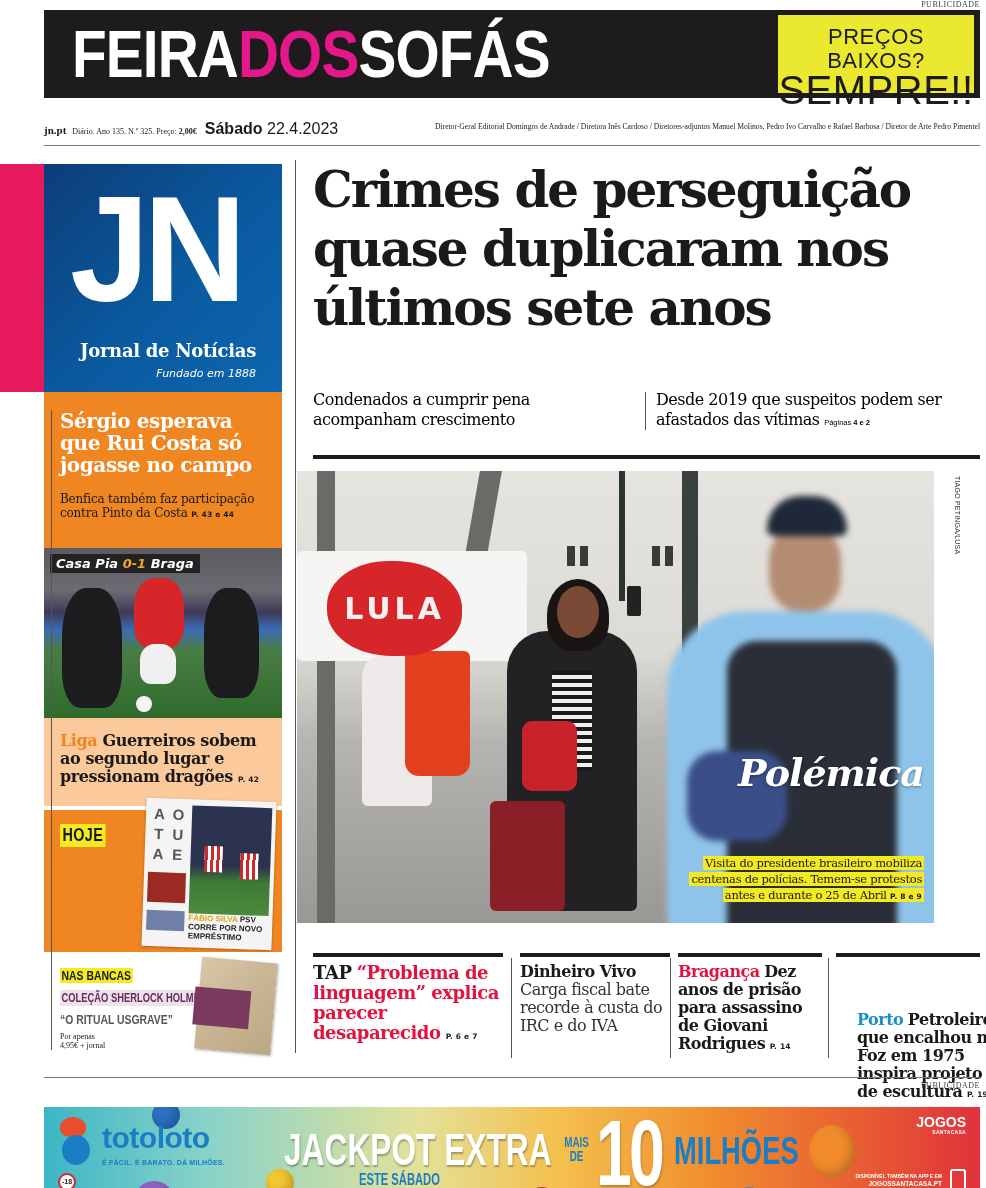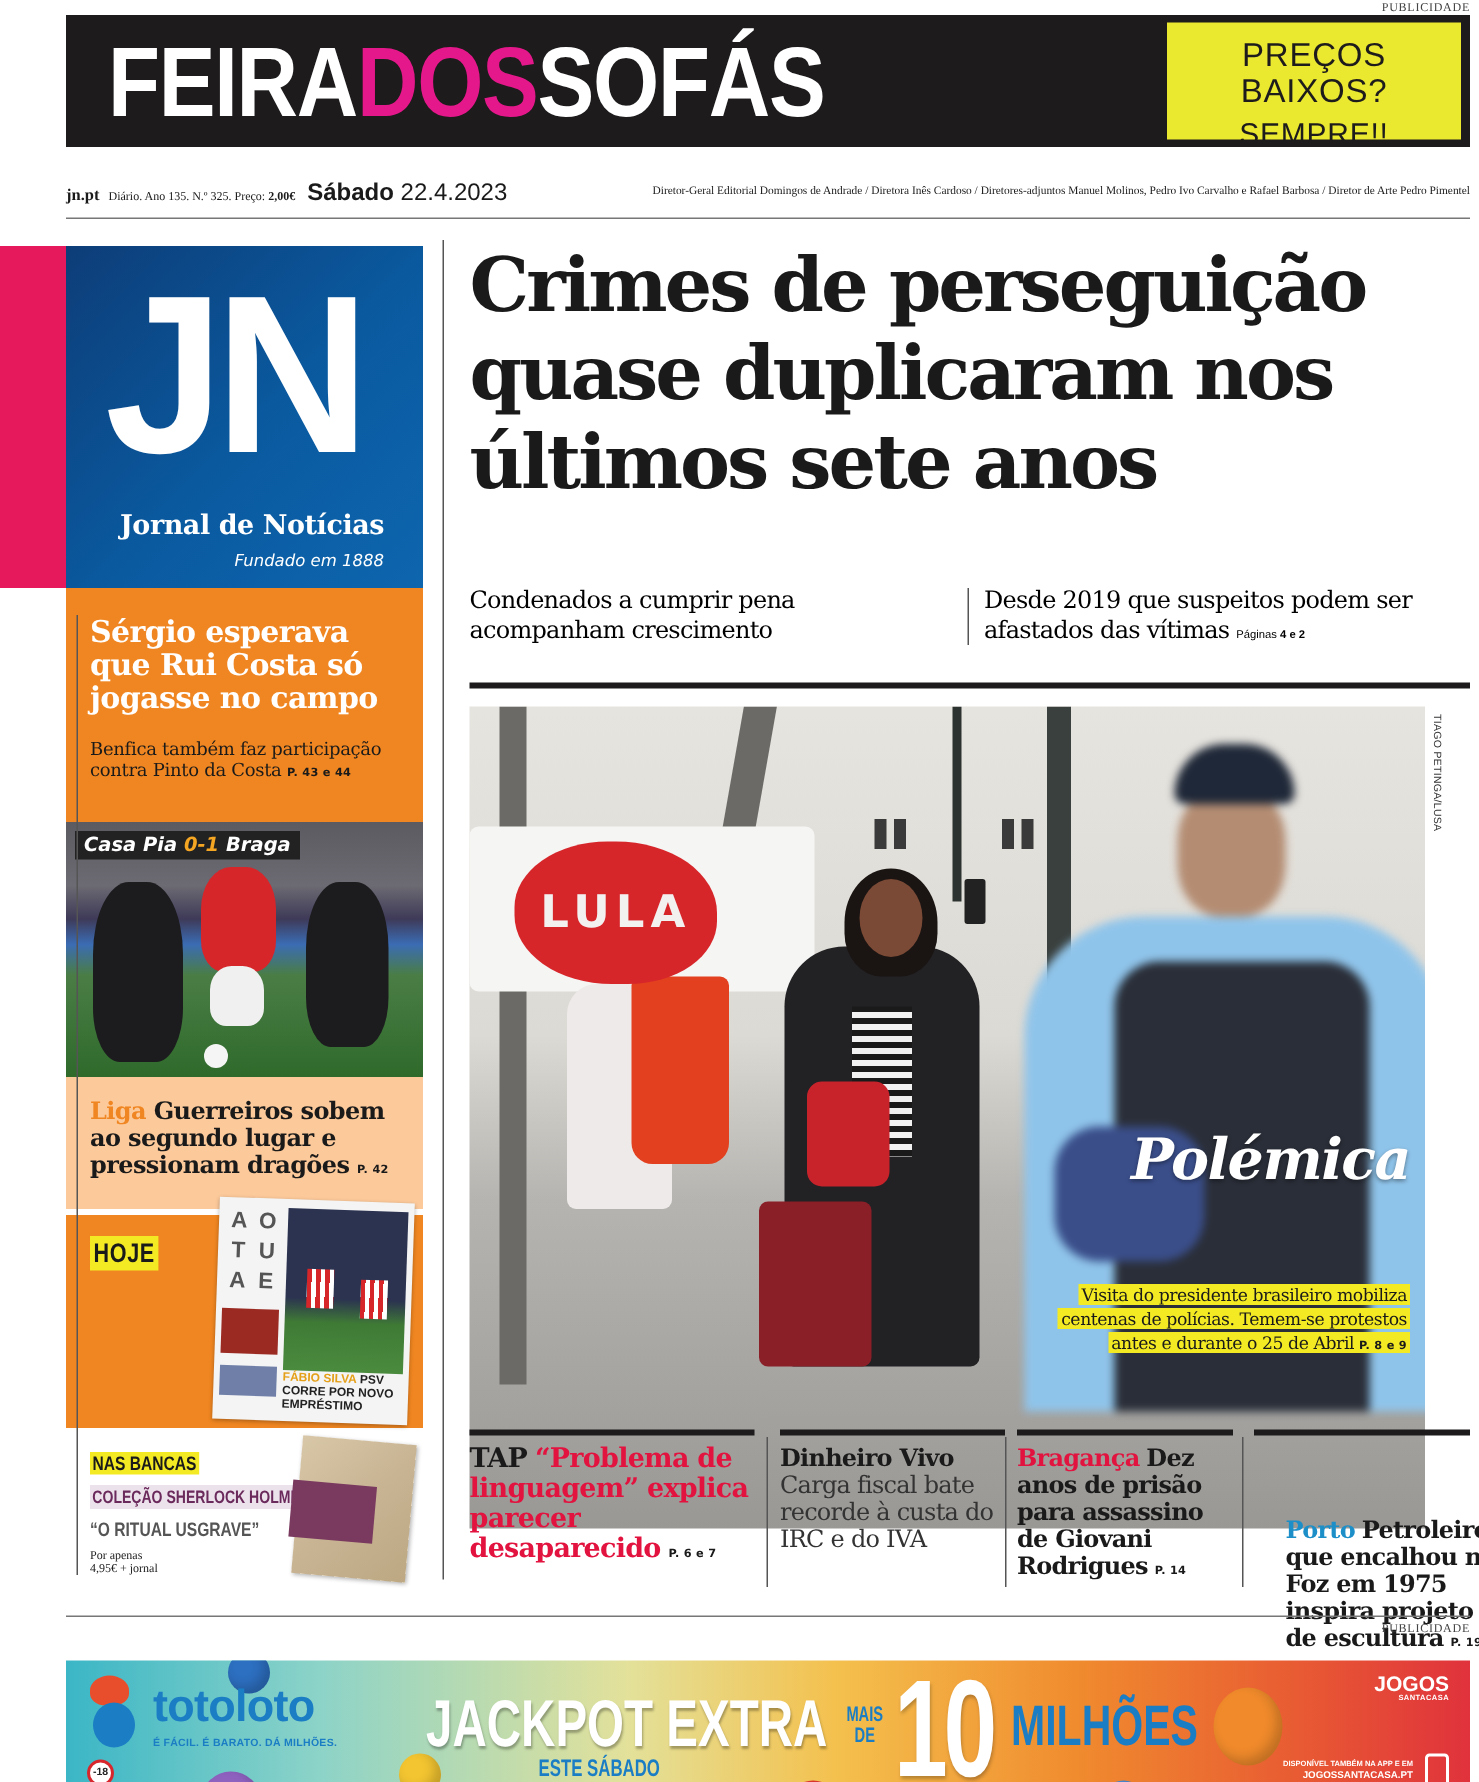--- a/index.html
+++ b/index.html
@@ -9,21 +9,21 @@
   .abs { position: absolute; }
 
   
   .pub-label { font-family: "Liberation Serif", serif; font-size: 8px; color: #444; letter-spacing: 0.5px; }
   .ad-top { left: 44px; top: 10px; width: 936px; height: 88px; background: #1d1b1c; }
   .ad-top .brand { position: absolute; left: 28px; top: 8px; font-family: "Liberation Sans", sans-serif; font-weight: 700; font-size: 66px; line-height: 72px; letter-spacing: -1px; transform: scaleX(0.86); transform-origin: left center; white-space: nowrap; }
   .ad-top .brand .w { color: #ffffff; }
   .ad-top .brand .p { color: #e5188b; }
   .ad-top .yellow { position: absolute; right: 6px; top: 5px; width: 196px; height: 78px; background: #ebe830; text-align: center; font-family: "Liberation Sans", sans-serif; color: #1d1b1c; padding-top: 10px; }
   .ad-top .yellow .l1 { font-size: 22px; line-height: 24px; letter-spacing: 0.5px; }
-  .ad-top .yellow .l2 { font-size: 20px; line-height: 34px; letter-spacing: 0.5px; }
+  .ad-top .yellow .l2 { font-size: 40px; line-height: 34px; letter-spacing: 0.5px; }
 
   
   .infoline { left: 44px; top: 120px; width: 936px; height: 18px; font-family: "Liberation Serif", serif; font-size: 8px; white-space: nowrap; }
   .infoline .site { font-weight: 700; font-size: 11px; margin-right: 4px; }
   .infoline .price { font-weight: 700; }
   .infoline .date { font-family: "Liberation Sans", sans-serif; font-size: 16px; margin: 0 4px 0 6px; }
   .infoline .date b { font-weight: 700; }
   .infoline .staff { position: absolute; right: 0; top: 2px; font-size: 7.6px; }
   .rule-top { left: 44px; top: 145px; width: 936px; height: 1px; background: #777; }
 
@@ -73,21 +73,21 @@
   .main-hl { left: 313px; top: 160px; width: 672px; font-family: "DejaVu Serif", serif; font-weight: 700; font-size: 50px; line-height: 59px; letter-spacing: -2px; color: #1a1a1a; }
   .deck { top: 390px; font-family: "DejaVu Serif", serif; font-size: 16px; line-height: 20px; letter-spacing: -0.5px; color: #000000; }
   .deck-left { left: 313px; width: 320px; }
   .deck-right { left: 656px; width: 320px; }
   .deck-divider { left: 645px; top: 392px; width: 1px; height: 38px; background: #555; }
   .deck-right .pg { font-family: "Liberation Sans", sans-serif; font-size: 7.5px; letter-spacing: 0; }
   .deck-right .pg b { font-weight: 700; }
 
   
   .photo-rule { left: 313px; top: 455px; width: 667px; height: 4px; background: #1d1b1c; }
-  .main-photo { left: 313px; top: 471px; width: 637px; height: 548px; overflow: hidden; background: linear-gradient(180deg, #e6e4df 0%, #dcdad4 40%, #b5b4b0 60%, #9a9895 100%); }
+  .main-photo { left: 297px; top: 471px; width: 637px; height: 452px; overflow: hidden; background: linear-gradient(180deg, #e6e4df 0%, #dcdad4 40%, #b5b4b0 60%, #9a9895 100%); }
   .credit { left: 954px; top: 476px; font-family: "Liberation Sans", sans-serif; font-size: 7px; color: #333; writing-mode: vertical-rl; letter-spacing: 0.2px; }
 
   .tree { position: absolute; background: #6b6a66; }
   .building-win { position: absolute; background: #3a3a3a; }
   .van { position: absolute; left: 0; top: 80px; width: 230px; height: 110px; background: #f5f5f4; border-radius: 6px; }
   .lula-sign { position: absolute; left: 30px; top: 90px; width: 135px; height: 95px; background: #d7262a; border-radius: 46% 50% 44% 48%; display: flex; align-items: center; justify-content: center; color: #f3f0f0; font-family: "DejaVu Sans", sans-serif; font-weight: 700; font-size: 30px; letter-spacing: 4px; }
   .person1-body { position: absolute; left: 65px; top: 185px; width: 70px; height: 150px; background: #eeeae9; border-radius: 20px 20px 6px 6px; }
   .bag-orange { position: absolute; left: 108px; top: 180px; width: 65px; height: 125px; background: #e2401f; border-radius: 6px 6px 14px 14px; }
   .woman-coat { position: absolute; left: 210px; top: 160px; width: 130px; height: 280px; background: #222124; border-radius: 40px 40px 6px 6px; }
   .woman-face { position: absolute; left: 260px; top: 115px; width: 42px; height: 52px; background: #7b4a36; border-radius: 50%; }

